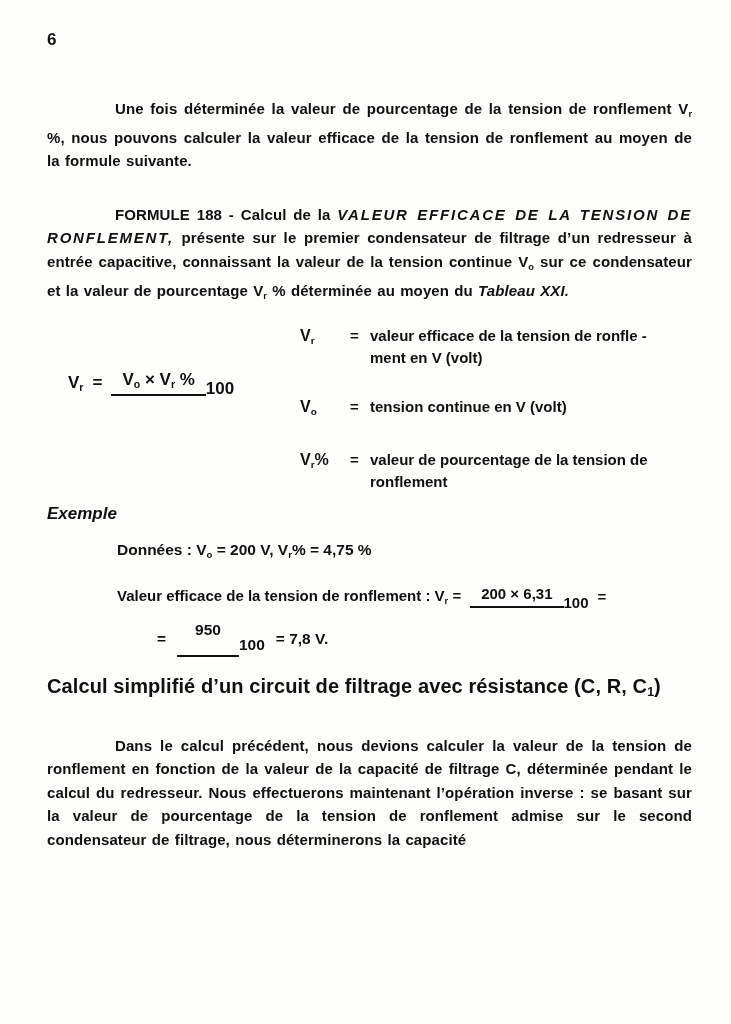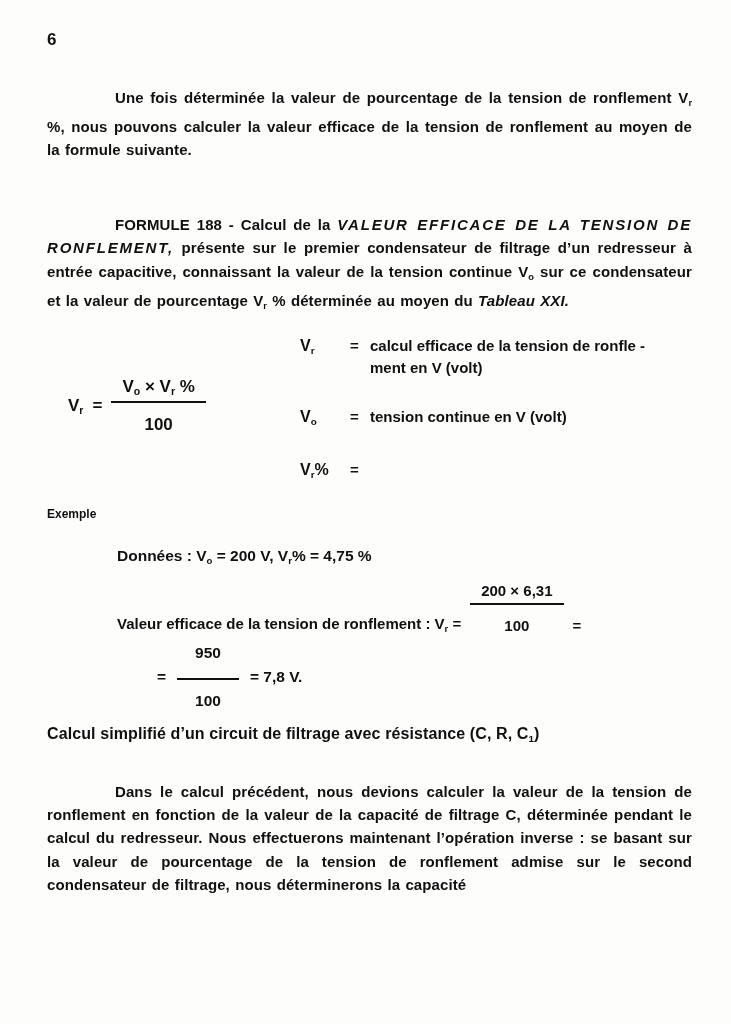--- a/index.html
+++ b/index.html
@@ -12,45 +12,45 @@
     color:#101010;
     font-family:"Liberation Sans","DejaVu Sans",sans-serif;
     padding:30px 39px 20px 47px;
     overflow:hidden;
   }
   .header{display:flex;justify-content:space-between;align-items:baseline;
     font-size:17px;font-weight:700;line-height:20px;}
   .running-title{font-style:italic;letter-spacing:2px;}
   .p{font-size:15px;line-height:23.4px;text-align:justify;text-indent:68px;
     font-weight:700;letter-spacing:.1px;word-spacing:1px;}
-  .p-intro{margin-top:36px;}
-  .p-formule{margin-top:51px;}
+  .p-intro{margin-top:47px;}
+  .p-formule{margin-top:30px;}
   .seg-sub{font-size:.62em;vertical-align:-.28em;letter-spacing:0;}
   .seg-i{font-style:italic;}
   .seg-ic{font-style:italic;letter-spacing:1.8px;}
   .formula-legend{display:flex;margin-top:17px;}
   .main-formula{width:253px;box-sizing:border-box;padding-left:21px;padding-top:42px;flex:none;}
   .eq{display:flex;align-items:center;font-weight:700;}
   .main-formula .eq{font-size:17px;gap:9px;}
-  .frac{display:inline-flex;flex-direction:column;align-items:center;text-align:center;}
+  .frac{display:inline-flex;flex-direction:row;align-items:center;text-align:center;}
   .frac .num{padding:0 11px 4px;border-bottom:2px solid #111;white-space:nowrap;}
   .frac .den{padding-top:12px;white-space:nowrap;}
   .legend{flex:1;}
   .legend-row{display:grid;grid-template-columns:50px 20px 1fr;
     font-weight:700;font-size:15px;line-height:22.5px;margin-bottom:26px;}
   .legend-row:last-child{margin-bottom:4px;}
   .legend-sym{font-size:16px;white-space:nowrap;}
   .legend-desc{white-space:nowrap;}
-  .exemple{margin-top:12px;font-weight:700;font-size:12px;line-height:24px;}
-  .donnees{margin-top:18px;padding-left:70px;font-weight:700;font-size:15.5px;line-height:23px;white-space:nowrap;}
-  .eq1{margin-top:10px;padding-left:70px;font-size:15px;gap:9px;align-items:flex-end;}
+  .exemple{margin-top:4px;font-style:italic;font-weight:700;font-size:17px;line-height:24px;}
+  .donnees{margin-top:12px;padding-left:70px;font-weight:700;font-size:15.5px;line-height:23px;white-space:nowrap;}
+  .eq1{margin-top:16px;padding-left:70px;font-size:15px;gap:9px;}
   .eq1 .prefix{white-space:nowrap;}
   .eq2{margin-top:10px;padding-left:110px;font-size:15.5px;gap:11px;}
   .eq2 .frac .num{padding:0 18px 16px;}
-  .section-heading{margin-top:12px;font-size:16px;font-weight:700;line-height:23px;letter-spacing:.1px;}
+  .section-heading{margin-top:18px;font-size:20px;font-weight:700;line-height:23px;letter-spacing:.1px;}
   .p-closing{margin-top:30px;}
 </style>
 </head>
 <body>
 
 <div class="page">
 
   <div class="header">
     <span>6</span>
   </div>
@@ -69,30 +69,31 @@
           <span class="num"><span>V</span><span class="seg-sub">o</span><span> × V</span><span class="seg-sub">r</span><span> %</span></span>
           <span class="den">100</span>
         </span>
       </div>
     </div>
 
     <div class="legend">
       <div class="legend-row">
         <span class="legend-sym"><span>V</span><span class="seg-sub">r</span></span>
         <span>=</span>
-        <span class="legend-desc"><span>calcul efficace de la tension de ronfle -</span><br><span>ment en V (volt)</span></span>
+        <span class="legend-desc"><span>valeur efficace de la tension de ronfle -</span><br><span>ment en V (volt)</span></span>
       </div>
       <div class="legend-row">
         <span class="legend-sym"><span>V</span><span class="seg-sub">o</span></span>
         <span>=</span>
         <span class="legend-desc"><span>tension continue en V (volt)</span></span>
       </div>
       <div class="legend-row">
         <span class="legend-sym"><span>V</span><span class="seg-sub">r</span><span>%</span></span>
         <span>=</span>
+        <span class="legend-desc"><span>valeur de pourcentage de la tension de</span><br><span>ronflement</span></span>
       </div>
     </div>
 
   </div>
 
   <div class="exemple">Exemple</div>
 
   <div class="donnees"><span>Données : V</span><span class="seg-sub">o</span><span> = 200 V, V</span><span class="seg-sub">r</span><span>% = 4,75 %</span></div>
 
   <div class="eq eq1">

